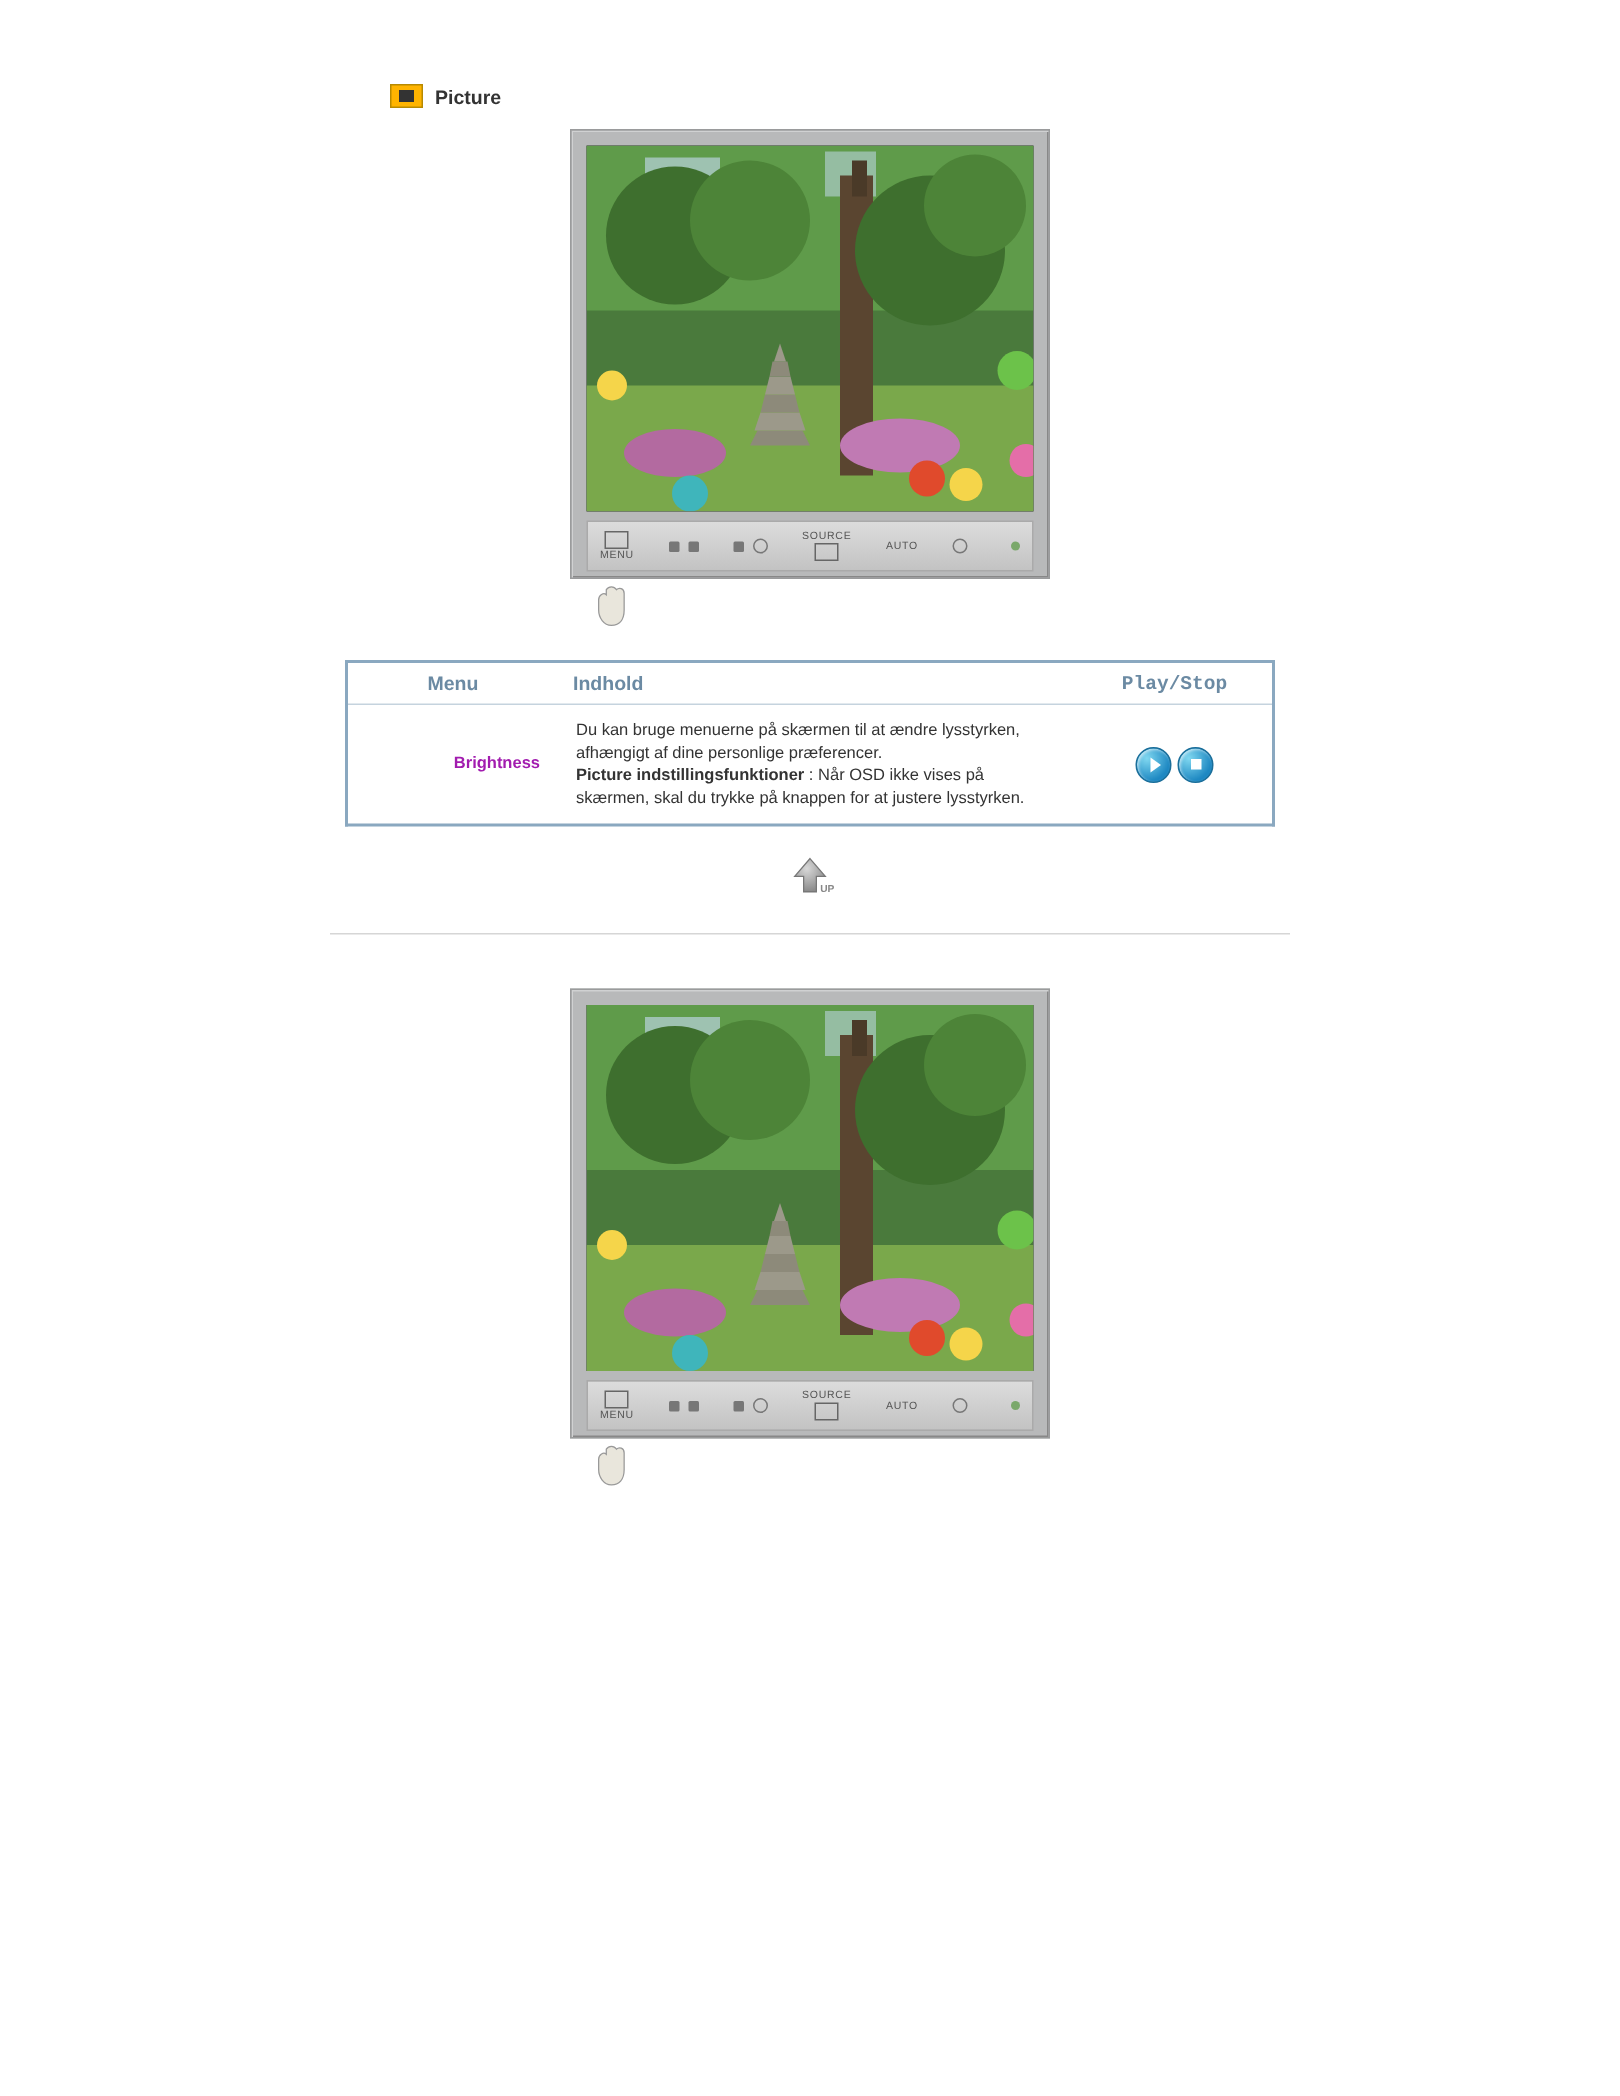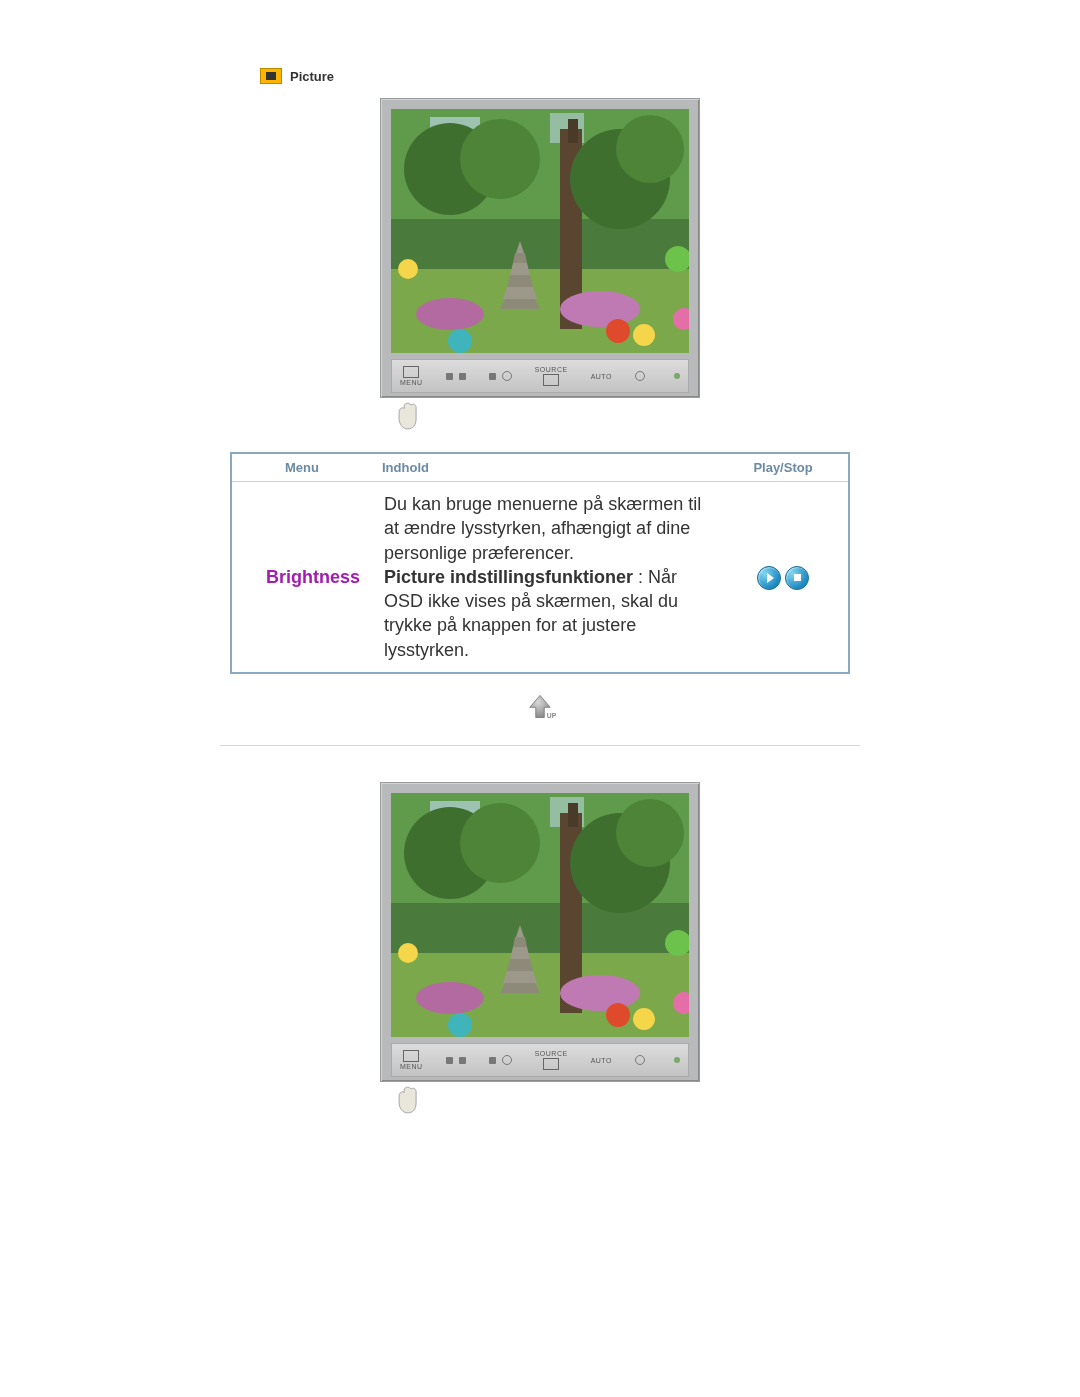--- a/index.html
+++ b/index.html
@@ -5,21 +5,21 @@
   body {
     margin: 0;
     padding: 0;
     background: #ffffff;
     font-family: Arial, Helvetica, sans-serif;
     font-size: 13px;
     color: #333333;
   }
   .page {
     width: 720px;
-    margin: 16px auto;
+    margin: 4px auto;
     padding: 52px 0 60px 0;
   }
   .section-header {
     display: flex;
     align-items: center;
     gap: 8px;
     margin: 0 0 14px 80px;
   }
   .section-icon {
     width: 22px;
@@ -99,25 +99,25 @@
   .menu-table th {
     color: #6b8aa3;
     font-weight: bold;
     font-size: 13px;
     padding: 6px 10px;
     border-bottom: 1px solid #c5d3de;
     text-align: center;
   }
   .menu-table th.col-menu { width:120px; text-align:center;}
   .menu-table th.col-content { text-align:left;}
-  .menu-table th.col-play { width:110px; text-align:center;}
+  .menu-table th.col-play { width:110px; text-align:center;font-family:Liberation Mono, monospace;}
   .menu-table td {
     padding: 10px 12px;
     vertical-align: middle;
-    font-size: 18px;
+    font-size: 11px;
     color: #333;
     line-height: 1.35;
   }
   .menu-table td.row-label {
     font-weight: bold;
     text-align: right;
     color: #a21caf;
   }
   .menu-table td.row-content {
     text-align: left;

